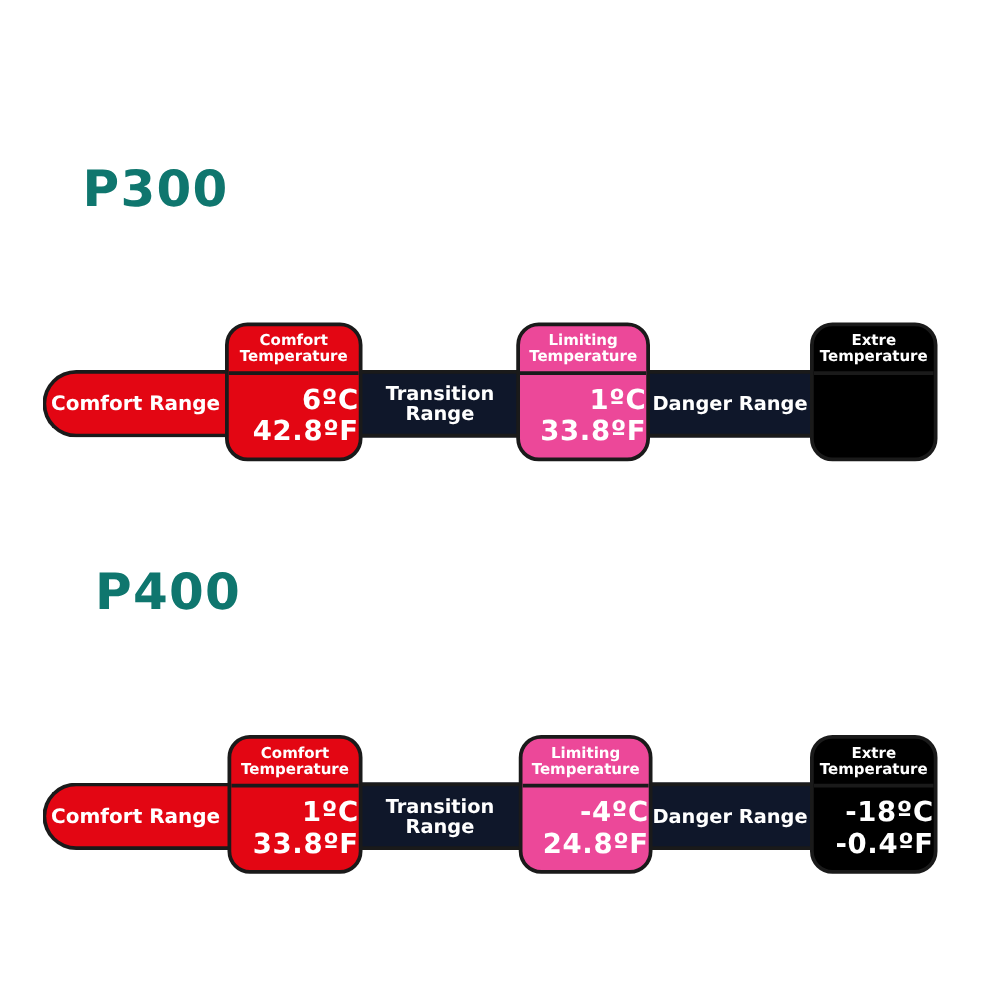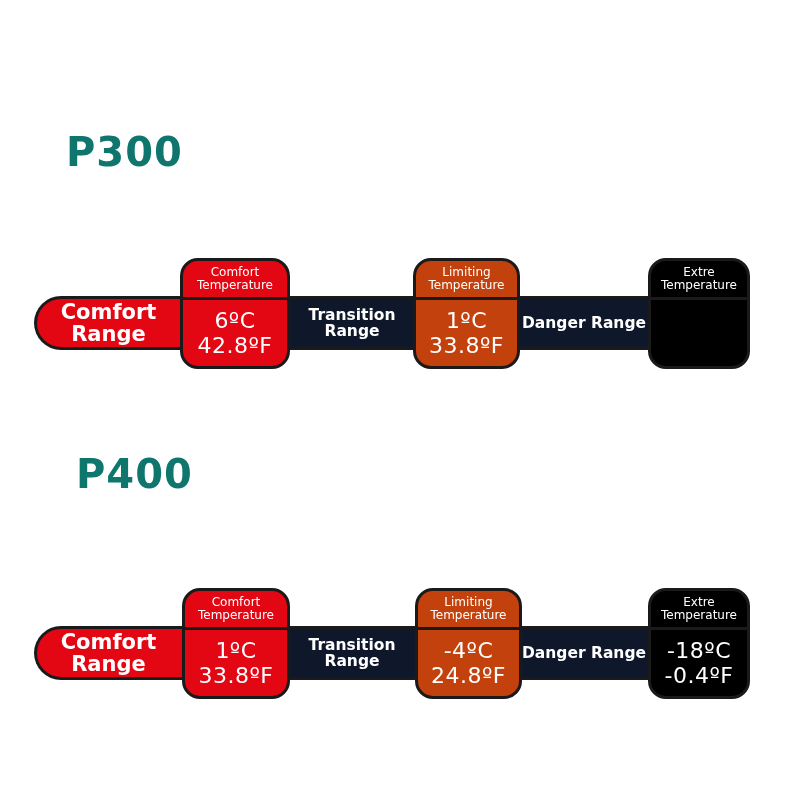--- a/index.html
+++ b/index.html
@@ -4,31 +4,31 @@
 <style>
   html, body { margin:0; padding:0; }
   body { width:800px; height:800px; background:#ffffff; position:relative; overflow:hidden;
          font-family:"DejaVu Sans", sans-serif; }
   .title { position:absolute; font-weight:bold; font-size:40px; color:#0f766e; letter-spacing:1px; line-height:1; }
   .row { position:absolute; left:0; width:800px; height:115px; }
   .band { position:absolute; top:38px; height:54px; box-sizing:border-box;
           border:3px solid #1a1a1a; display:flex; align-items:center; justify-content:center;
           color:#fff; font-weight:bold; text-align:center; line-height:1.05; }
   .band.comfort { left:34px; width:152px; background:#e30613; border-radius:28px 0 0 28px; border-right:none;
-                  font-size:21px; padding-right:6px; }
+                  font-size:16px; padding-right:6px; }
   .band.transition { left:286px; width:132px; background:#0f172a; border-left:none; border-right:none; font-size:15.5px; }
   .band.danger { left:516px; width:136px; background:#0f172a; border-left:none; border-right:none; font-size:15.5px; }
   .box { position:absolute; top:0; height:111px; box-sizing:border-box; border:3px solid #1a1a1a;
-         border-radius:18px; overflow:hidden; display:flex; flex-direction:column; color:#fff; font-weight:normal; z-index:2; }
+         border-radius:18px; overflow:hidden; display:flex; flex-direction:column; color:#fff; font-weight:bold; z-index:2; }
   .box .head { height:36px; border-bottom:3px solid #1a1a1a; display:flex; flex-direction:column;
                align-items:center; justify-content:center; font-size:12px; line-height:1.1; }
-  .box .vals { flex:1; display:flex; flex-direction:column; align-items:center; justify-content:center;
+  .box .vals { flex:1; display:flex; flex-direction:column; align-items:flex-end; justify-content:center;
                font-size:22px; line-height:1.15; letter-spacing:0.5px; }
   .box.red { background:#e30613; }
-  .box.orange { background:#c2410c; }
+  .box.orange { background:#ec4899; }
   .box.blue { background:#000000; }
   .b1 { left:180px; width:110px; }
   .b2 { left:413px; width:107px; }
   .b3 { left:648px; width:102px; }
 </style>
 </head>
 <body>
 
 <div class="title" style="left:66px;top:132px;">P300</div>
 <div class="row" style="top:258px;">

